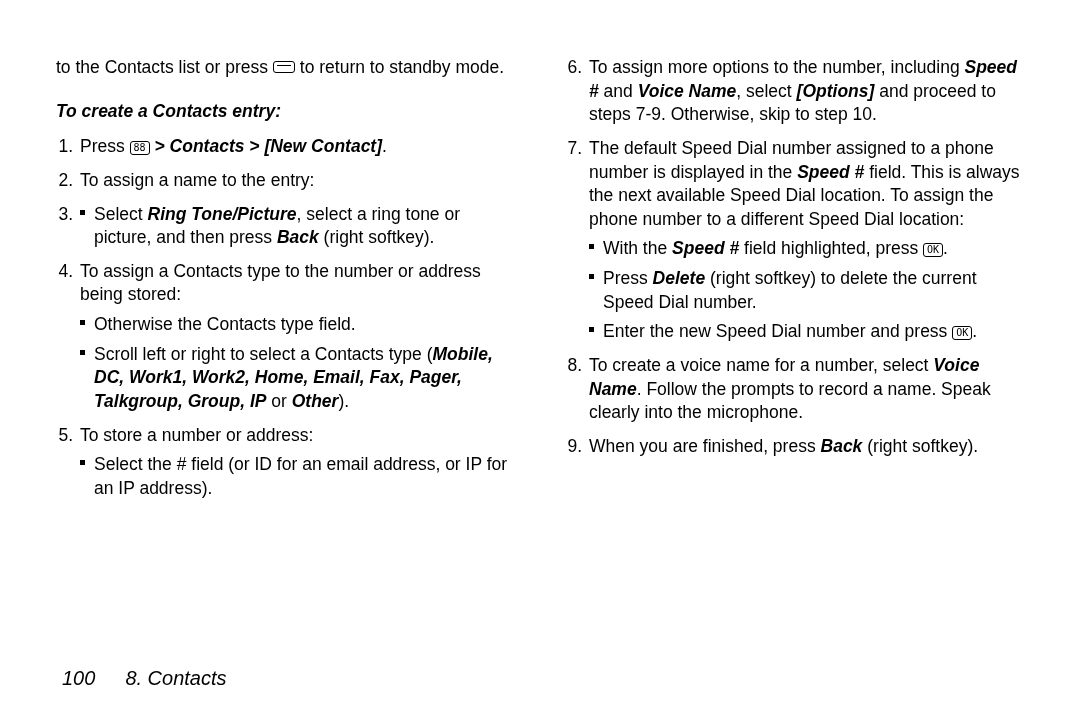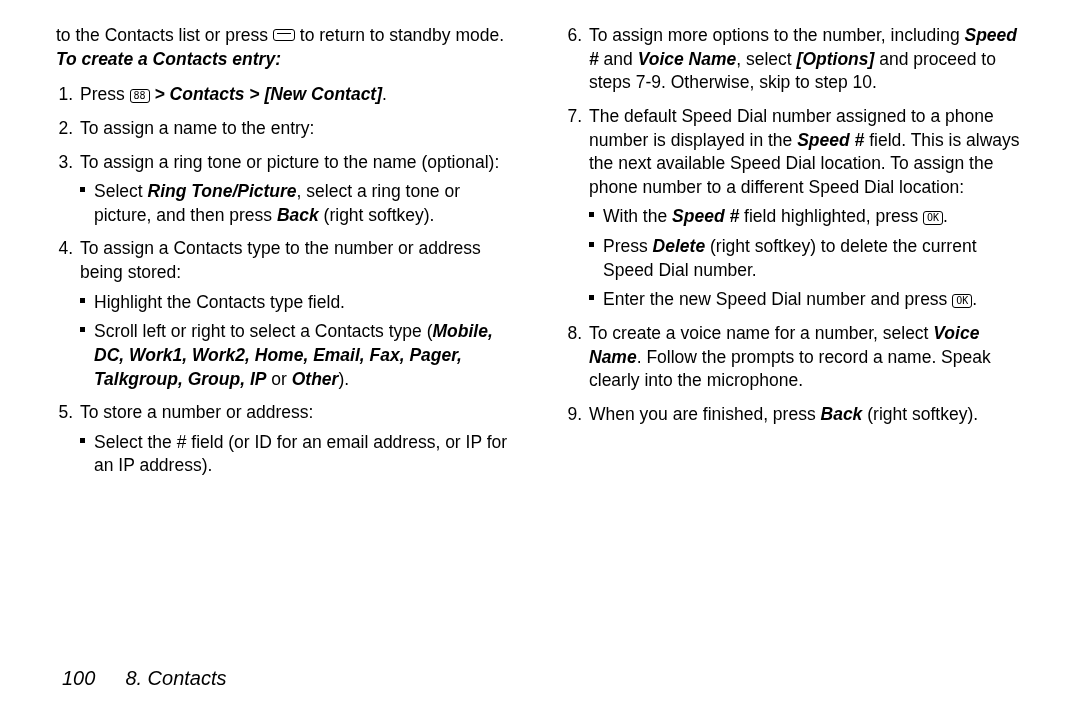--- a/index.html
+++ b/index.html
@@ -8,21 +8,21 @@
     width: 1080px;
     height: 720px;
     background: #ffffff;
     font-family: Arial, Helvetica, sans-serif;
     color: #000000;
   }
   .page {
     box-sizing: border-box;
     width: 1080px;
     height: 720px;
-    padding: 24px 56px 30px 56px;
+    padding: 56px 56px 30px 56px;
     display: flex;
     flex-direction: column;
   }
   .cols {
     flex: 1;
     display: flex;
     gap: 50px;
   }
   .col {
     flex: 1;
@@ -34,21 +34,21 @@
     align-items: flex-start;
     gap: 30px;
     font-style: italic;
     font-size: 20px;
     padding-top: 20px;
     padding-left: 6px;
   }
   .intro-italic {
     font-style: italic;
     font-weight: bold;
-    margin: 0 0 12px 0;
+    margin: 20px 0 12px 0;
   }
   ol.steps {
     list-style: decimal;
     padding-left: 22px;
     margin: 0;
   }
   ol.steps > li {
     margin-bottom: 10px;
     padding-left: 2px;
   }
@@ -120,32 +120,31 @@
           <span>Press </span>
           <span class="key">88</span>
           <span class="bi"> &gt; Contacts &gt; [New Contact]</span><span>.</span>
         </li>
 
         <li>
           <span>To assign a name to the entry:</span>
         </li>
 
         <li>
-          <span>To assign a ring tone or picture to the name (optional):</span>
           <div class="bullets">
             <div class="bline">
               <span>Select </span><span class="bi">Ring Tone/Picture</span><span>, select a ring tone or picture, and then press </span><span class="bi">Back</span><span> (right softkey).</span>
             </div>
           </div>
         </li>
 
         <li>
           <span>To assign a Contacts type to the number or address being stored:</span>
           <div class="bullets">
-            <div class="bline">Highlight the Contacts type field.</div>
+            <div class="bline">Otherwise the Contacts type field.</div>
             <div class="bline">
               <span>Scroll left or right to select a Contacts type (</span><span class="bi">Mobile, DC, Work1, Work2, Home, Email, Fax, Pager, Talkgroup, Group, IP</span><span> or </span><span class="bi">Other</span><span>).</span>
             </div>
           </div>
         </li>
 
         <li>
           <span>To store a number or address:</span>
           <div class="bullets">
             <div class="bline">Select the # field (or ID for an email address, or IP for an IP address).</div>

